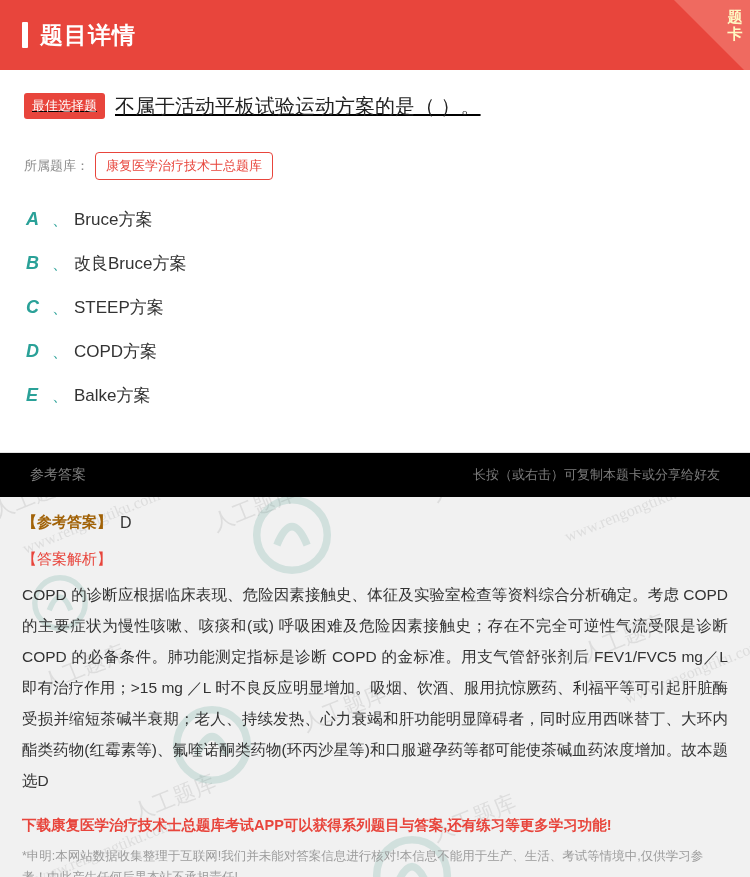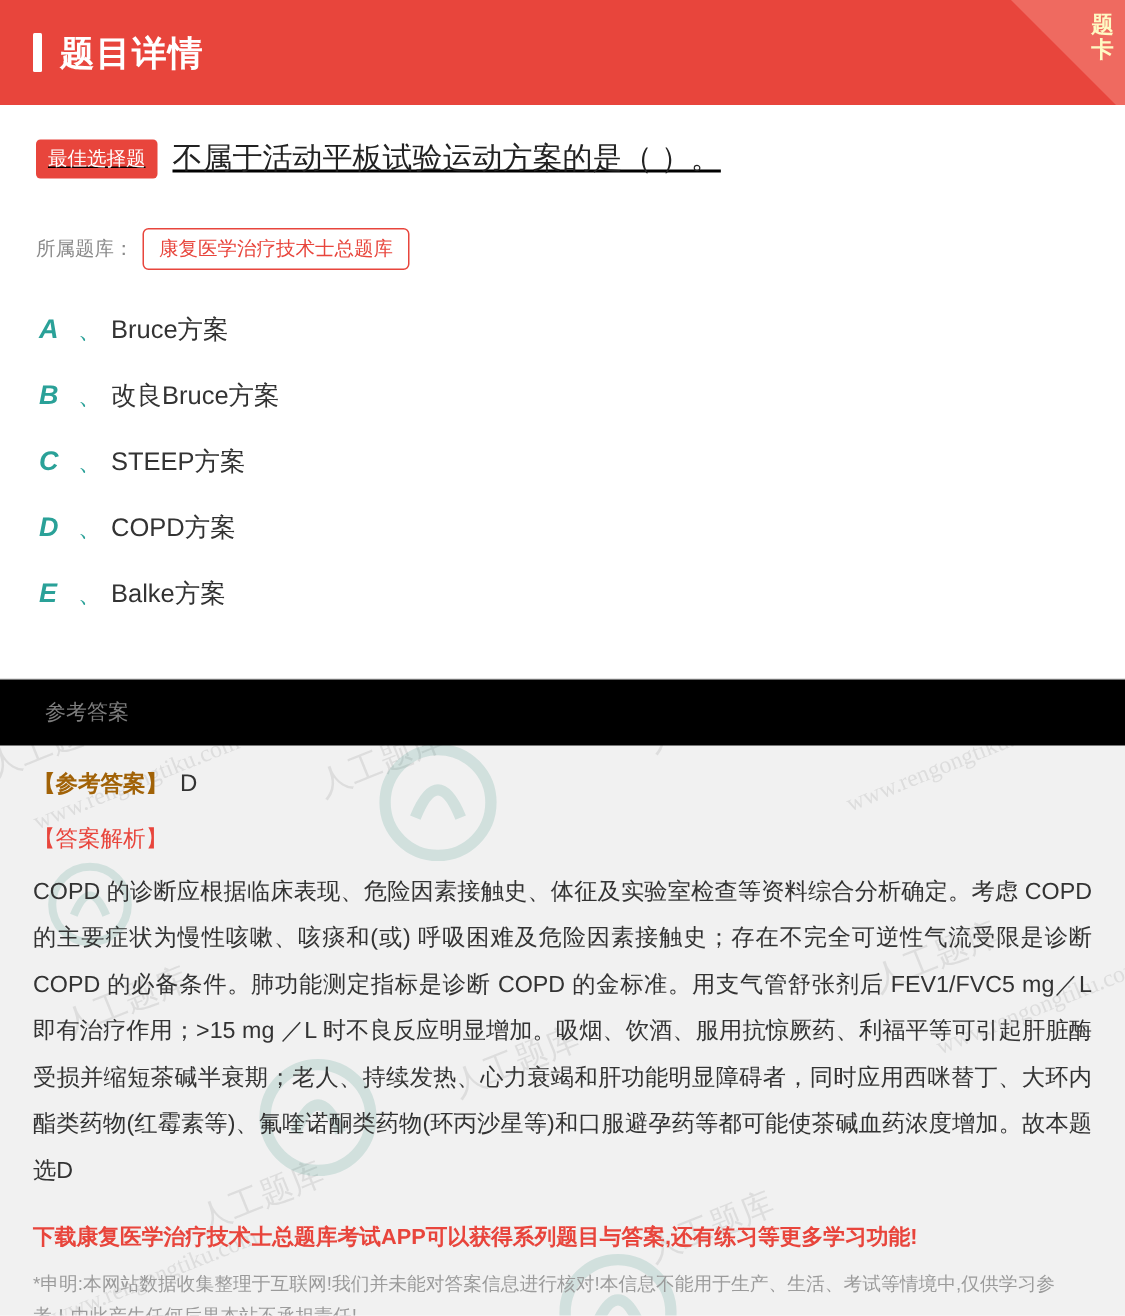--- a/index.html
+++ b/index.html
@@ -326,20 +326,21 @@
     <div class="wm-logo" style="left:30px; top:120px; width:60px; height:60px;">
       <svg viewBox="0 0 100 100">
           <circle cx="50" cy="50" r="42" fill="none" stroke="#2e8b7a" stroke-width="9"></circle>
           <path d="M32 62 Q50 18 68 62" fill="none" stroke="#2e8b7a" stroke-width="9"></path>
         </svg>
     </div>
   </div>
 
   <div class="answer-bar">
     <span class="answer-bar-left">参考答案</span>
+    <span class="answer-bar-right">长按（或右击）可复制本题卡或分享给好友</span>
   </div>
 
   <div class="answer-body">
     <div class="ref-row">
       <span class="ref-label">【参考答案】</span>
       <span class="ref-value">D</span>
     </div>
     <div class="analysis-label">【答案解析】</div>
     <div class="analysis-text">COPD 的诊断应根据临床表现、危险因素接触史、体征及实验室检查等资料综合分析确定。考虑 COPD 的主要症状为慢性咳嗽、咳痰和(或) 呼吸困难及危险因素接触史；存在不完全可逆性气流受限是诊断 COPD 的必备条件。肺功能测定指标是诊断 COPD 的金标准。用支气管舒张剂后 FEV1/FVC5 mg／L 即有治疗作用；&gt;15 mg ／L 时不良反应明显增加。吸烟、饮酒、服用抗惊厥药、利福平等可引起肝脏酶受损并缩短茶碱半衰期；老人、持续发热、心力衰竭和肝功能明显障碍者，同时应用西咪替丁、大环内酯类药物(红霉素等)、氟喹诺酮类药物(环丙沙星等)和口服避孕药等都可能使茶碱血药浓度增加。故本题选D</div>
   </div>

